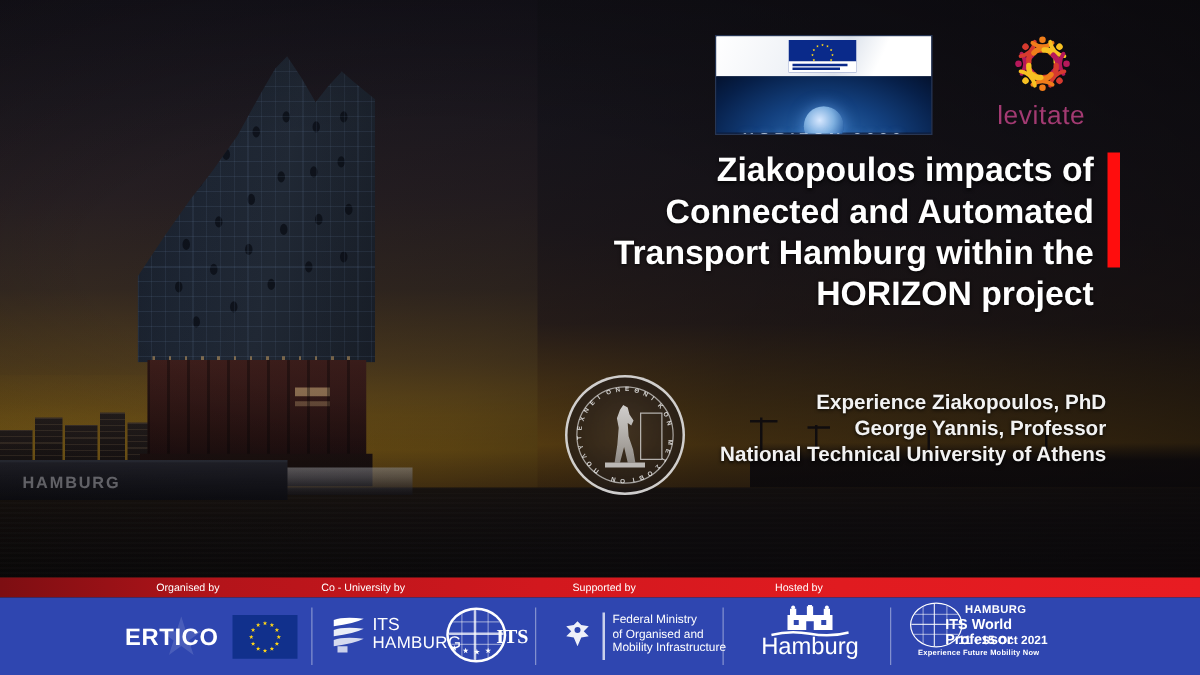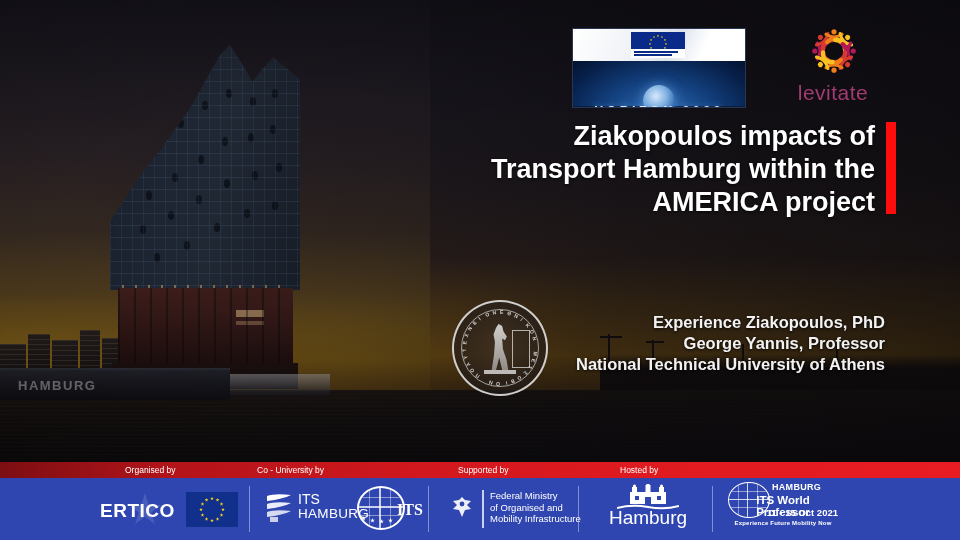--- a/index.html
+++ b/index.html
@@ -309,22 +309,23 @@
             <path d="M39 36 Q50 24 61 36" stroke="#f7c122"></path>
             <circle cx="50" cy="19" r="4.2" fill="#f7c122" stroke="none"></circle>
           </g>
         </g>
     </svg>
     <div class="lev-word">levitate</div>
   </div>
 
   <div class="title">
     <div>Ziakopoulos impacts of</div>
+    <div>Connected and Automated</div>
     <div>Transport Hamburg within the</div>
-    <div>AMERICA project</div>
+    <div>HORIZON project</div>
   </div>
   <div class="title-bar"></div>
 
   <div class="ntua">
     <div class="ntua-inner"></div>
     <div class="ntua-ring-text" id="ntuaring" style="left: 0px;">
         <span style="transform: translate(2.32683e-15px, -38px) rotate(0deg); margin-left: 0px;">Ε</span>
         <span style="transform: translate(7.90064px, -37.1696px) rotate(12deg); margin-left: 0px;">Θ</span>
         <span style="transform: translate(15.456px, -34.7147px) rotate(24deg); margin-left: 0px;">Ν</span>
         <span style="transform: translate(22.3358px, -30.7426px) rotate(36deg); margin-left: 0px;">Ι</span>

